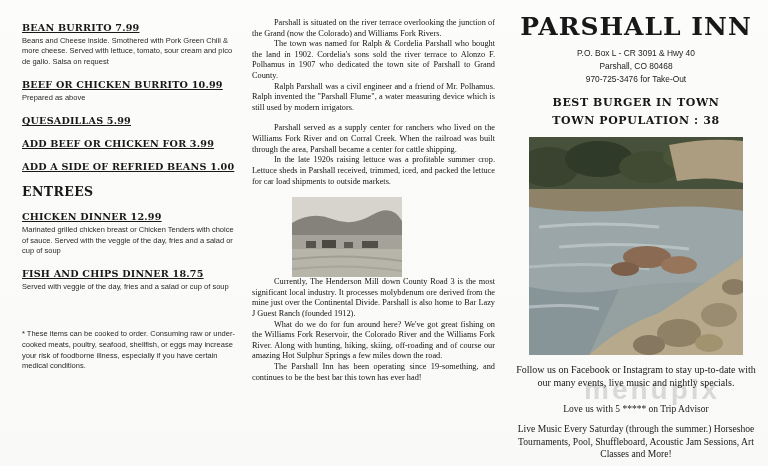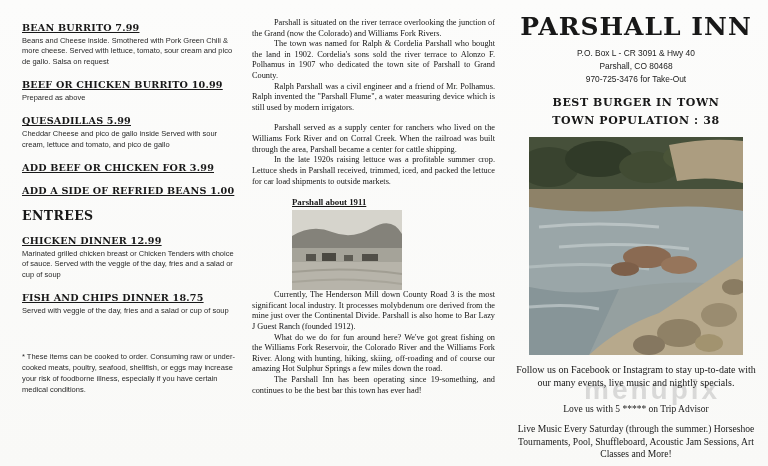--- a/index.html
+++ b/index.html
@@ -102,21 +102,20 @@
       <div class="mi-desc">Beans and Cheese inside.  Smothered with Pork Green Chili &amp; more cheese. Served with lettuce, tomato, sour cream and pico de gallo. Salsa on request</div>
     </div>
 
     <div class="menu-item">
       <div class="mi-title">BEEF OR CHICKEN BURRITO  10.99</div>
       <div class="mi-desc">Prepared as above</div>
     </div>
 
     <div class="menu-item">
       <div class="mi-title">QUESADILLAS  5.99</div>
-      <div class="mi-desc">Cheddar Cheese and pico de gallo inside Served with sour cream, lettuce and tomato, and pico de gallo</div>
     </div>
 
     <div class="menu-item">
       <div class="mi-title">ADD BEEF OR CHICKEN FOR 3.99</div>
     </div>
 
     <div class="menu-item">
       <div class="mi-title">ADD A SIDE OF REFRIED BEANS 1.00</div>
     </div>
 
@@ -139,21 +138,20 @@
 
   <div class="col-mid">
     <p>Parshall is situated on the river terrace overlooking the junction of the Grand (now the Colorado) and Williams Fork Rivers.</p>
     <p>The town was named for Ralph &amp; Cordelia Parshall who bought the land in 1902. Cordelia's sons sold the river terrace to Alonzo F. Polhamus in 1907 who dedicated the town site of Parshall to Grand County.</p>
     <p>Ralph Parshall was a civil engineer and a friend of Mr. Polhamus. Ralph invented the "Parshall Flume", a water measuring device which is still used by modern irrigators.</p>
     <div class="vgap"></div>
     <p>Parshall served as a supply center for ranchers who lived on the Williams Fork River and on Corral Creek. When the railroad was built through the area, Parshall became a center for cattle shipping.</p>
     <p>In the late 1920s raising lettuce was a profitable summer crop. Lettuce sheds in Parshall received, trimmed, iced, and packed the lettuce for car load shipments to outside markets.</p>
     <div class="vgap"></div>
 
-    <div class="photo-caption">Parshall about 1911</div>
 
     <svg class="historic-photo" width="110" height="80" viewBox="0 0 110 80" aria-hidden="true">
       <rect width="110" height="80" fill="#cac8c0"></rect>
       <rect width="110" height="26" fill="#d6d4cc"></rect>
       <path d="M0,26 Q20,14 40,22 T80,18 T110,24 V42 H0 Z" fill="#84827a"></path>
       <rect x="0" y="38" width="110" height="14" fill="#a5a399"></rect>
       <rect x="14" y="44" width="10" height="7" fill="#55534c"></rect>
       <rect x="30" y="43" width="14" height="8" fill="#4a4841"></rect>
       <rect x="52" y="45" width="9" height="6" fill="#5d5b53"></rect>
       <rect x="70" y="44" width="16" height="7" fill="#514f48"></rect>

